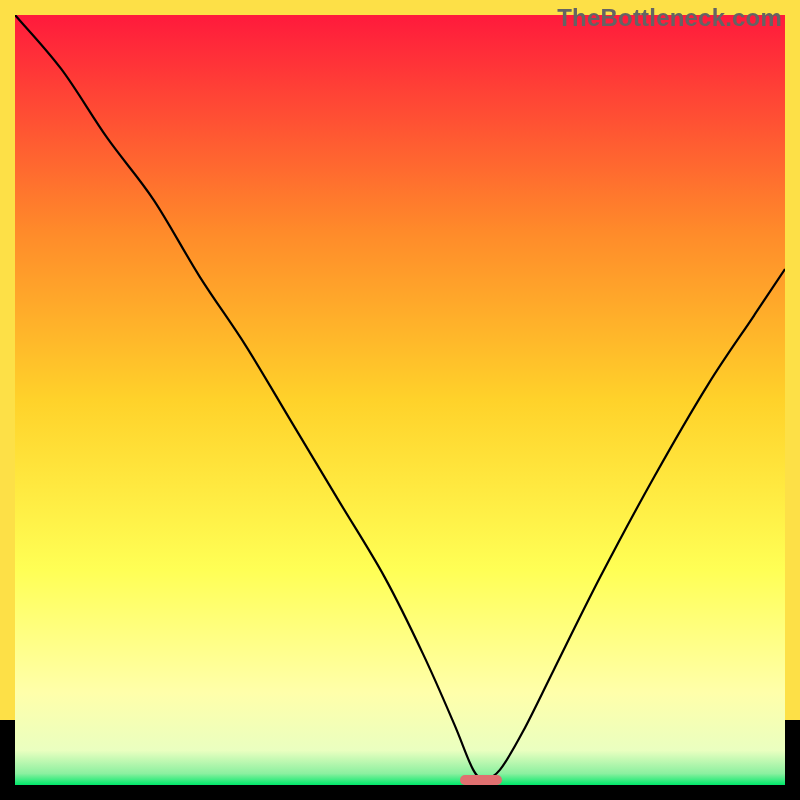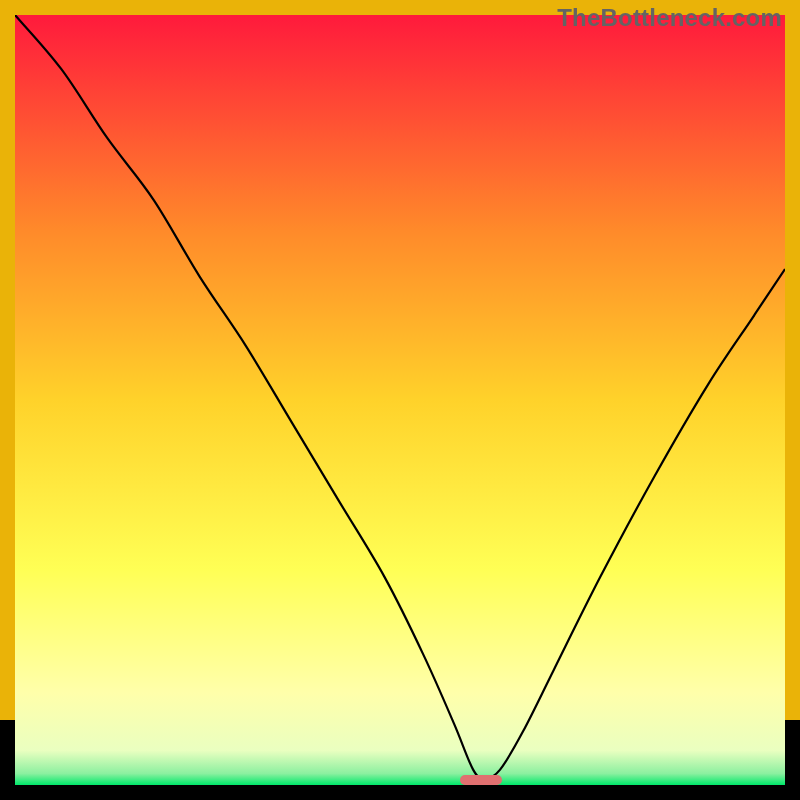--- a/index.html
+++ b/index.html
@@ -1,17 +1,17 @@
 <!DOCTYPE html>
 <html><head>
 <meta charset="utf-8">
 <style>
   * { margin: 0; padding: 0; box-sizing: border-box; }
   html, body { width: 800px; height: 800px; overflow: hidden; background: #000; }
-  .container { position: relative; width: 800px; height: 720px; background: #eab308; }
+  .container { position: relative; width: 800px; height: 720px; background: #fde047; }
   .plot-area {
     position: absolute;
     left: 15px;
     top: 15px;
     width: 770px;
     height: 770px;
     overflow: hidden;
   }
   .watermark {
     position: absolute;

